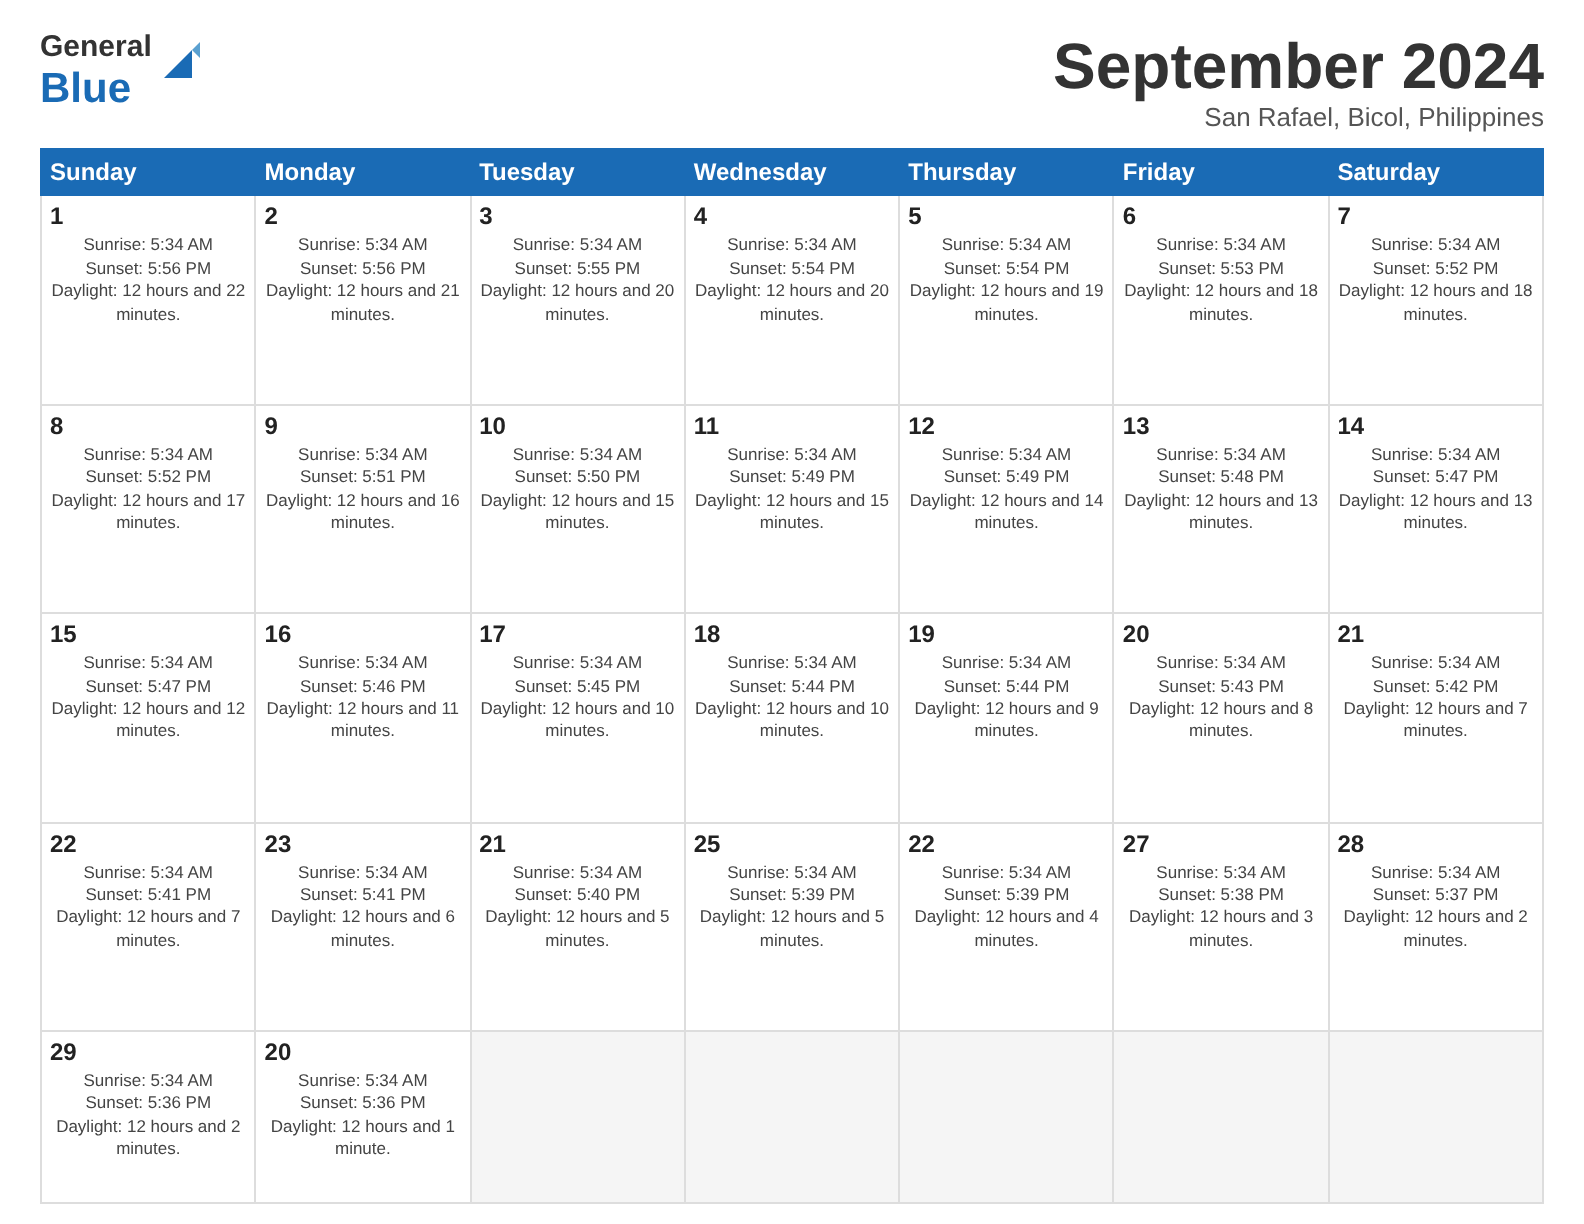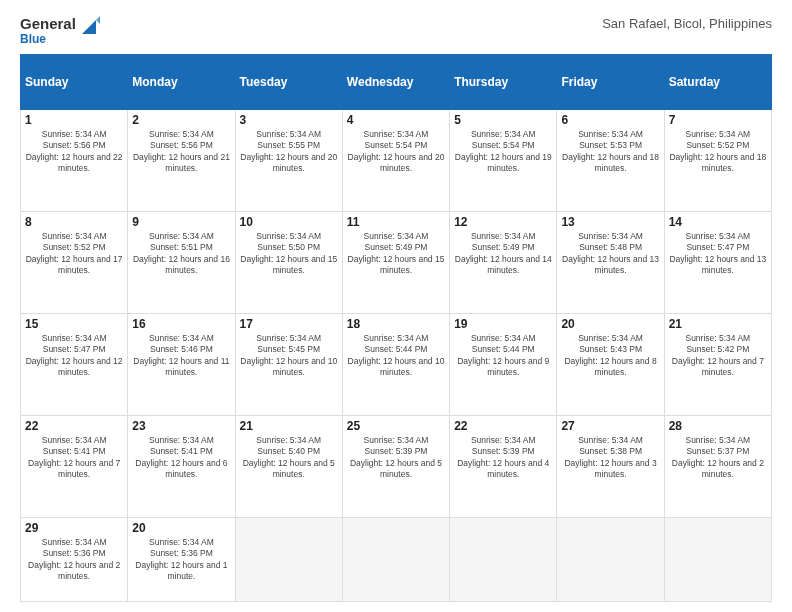--- a/index.html
+++ b/index.html
@@ -45,21 +45,21 @@
       border: 1px solid #ccc;
       border-collapse: collapse;
       width: 100%;
       table-layout: fixed;
     }
     .calendar th {
       background: #1a6bb5;
       color: #fff;
       font-size: 12px;
       font-weight: bold;
-      padding: 20px 4px;
+      padding: 4px 4px;
       text-align: left;
       border: 1px solid #1a6bb5;
     }
     .calendar td {
       vertical-align: top;
       border: 1px solid #ddd;
       padding: 3px 4px;
       font-size: 9px;
       color: #333;
       background: #fff;
@@ -87,29 +87,30 @@
   </style>
 </head>
 <body>
 
 <div class="page">
   <div class="header">
     <div class="logo">
   <div style="display:flex;align-items:center;">
     <div style="display:flex;flex-direction:column;line-height:1.1;">
       <span style="font-size:15px;font-weight:bold;color:#333;">General</span>
-      <span style="font-size:12px;font-weight:bold;color:#1a6bb5;">Blue</span>
+      <span style="font-size:21px;font-weight:bold;color:#1a6bb5;">Blue</span>
     </div>
     <svg width="22" height="22" viewBox="0 0 22 22" style="margin-left:2px;margin-bottom:8px;">
       <polygon points="4,18 18,18 18,4" fill="#1a6bb5"></polygon>
       <polygon points="18,4 22,0 22,8" fill="#5aa0d0"></polygon>
     </svg>
   </div>
 </div>
     <div class="title-block">
+      <div class="month-title">September 2024</div>
       <div class="subtitle">San Rafael, Bicol, Philippines</div>
     </div>
   </div>
 
   <table class="calendar">
     <thead>
       <tr>
         <th>Sunday</th>
         <th>Monday</th>
         <th>Tuesday</th>

